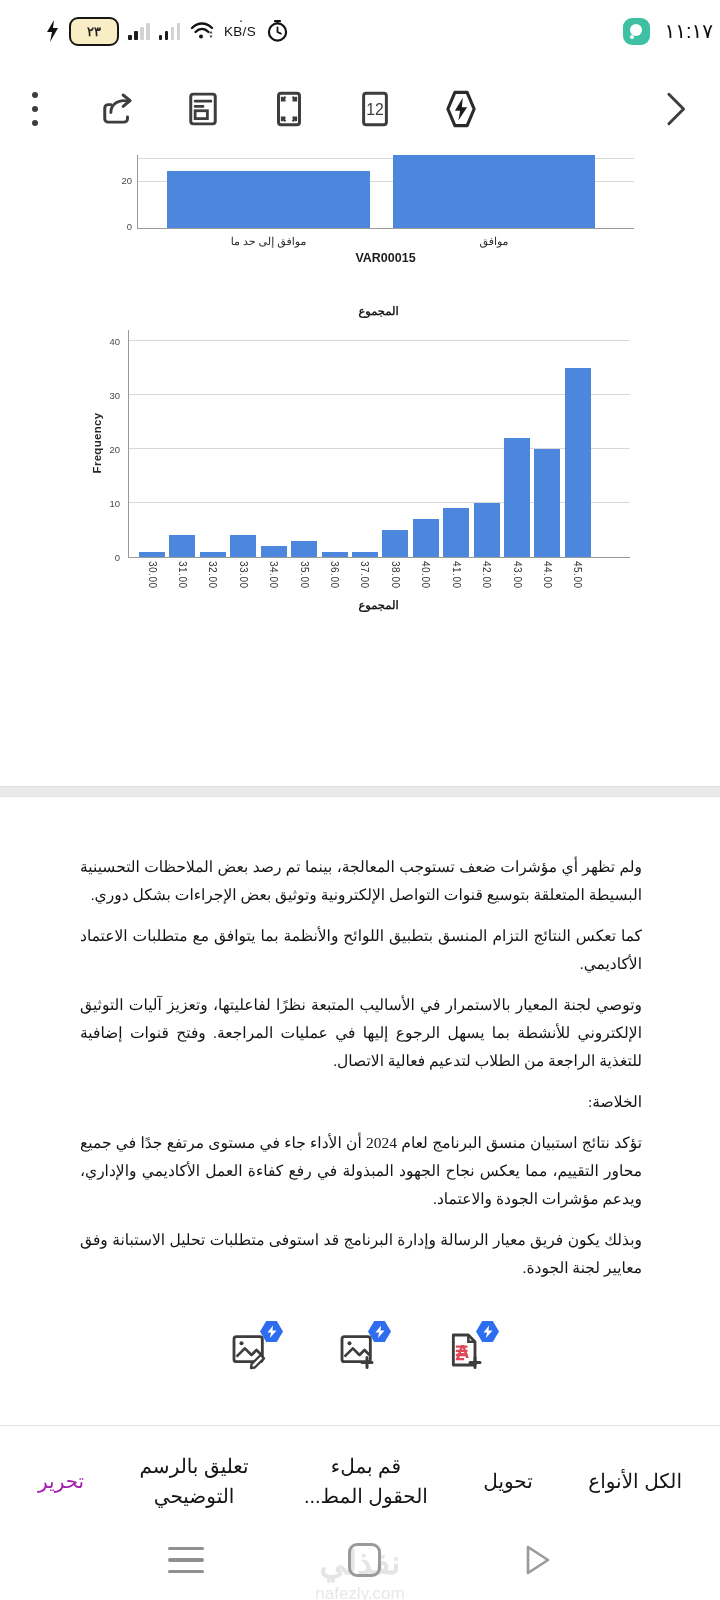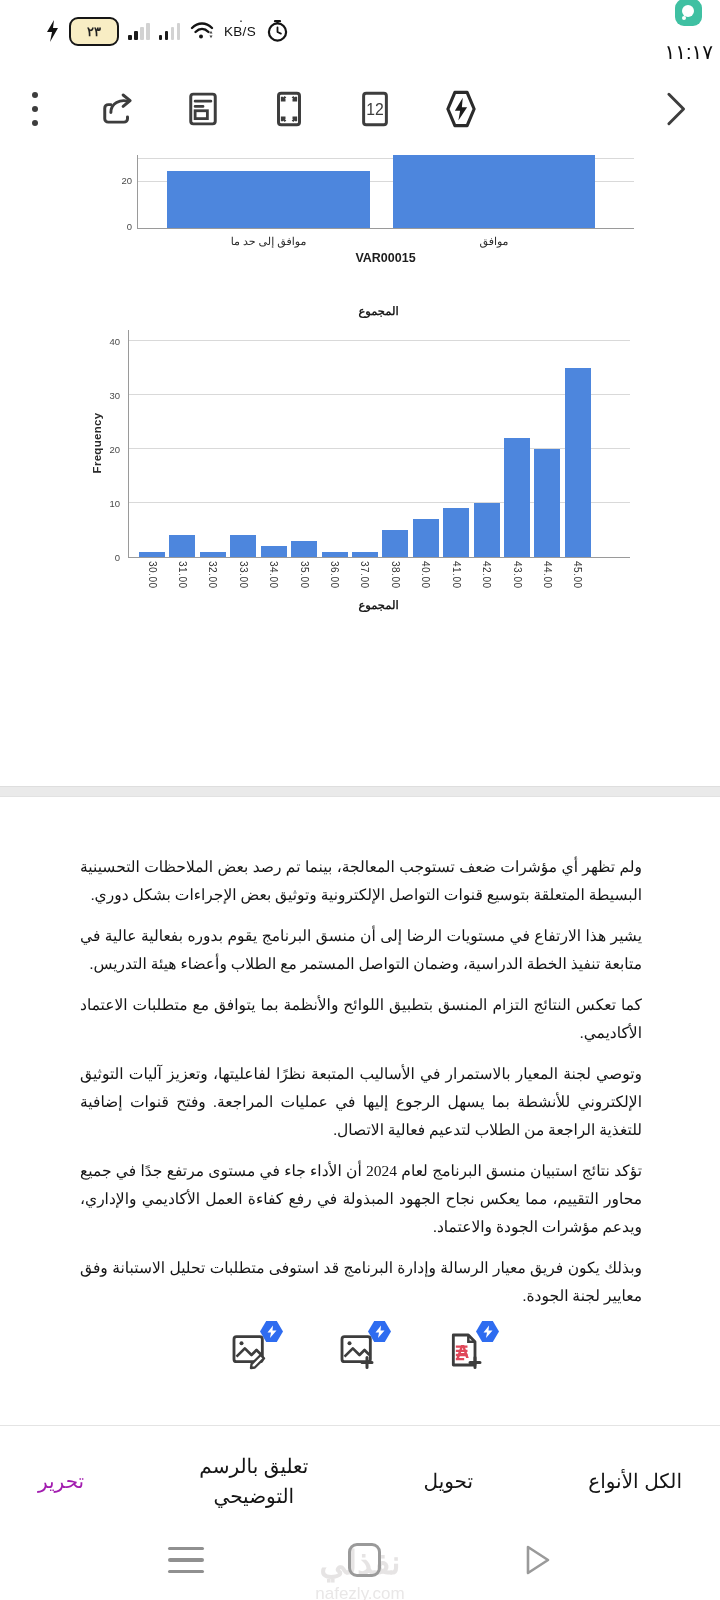--- a/index.html
+++ b/index.html
@@ -3,21 +3,21 @@
 <meta charset="utf-8">
 <style>
   html,body{margin:0;padding:0;}
   body{width:720px;height:1600px;position:relative;background:#fff;overflow:hidden;
        font-family:"Liberation Sans",sans-serif;-webkit-font-smoothing:antialiased;}
   .abs{position:absolute;}
   
   #statusbar{position:absolute;top:0;left:0;width:720px;height:62px;display:flex;align-items:center;
              justify-content:space-between;padding:0 26px;box-sizing:border-box;background:#fff;margin-left:19px;}
   .sb-left{display:flex;align-items:center;gap:9px;}
-  .sb-right{display:flex;align-items:center;gap:14px;flex-direction:column;}
+  .sb-right{display:flex;align-items:center;gap:14px;}
   #battery-pill{width:46px;height:25px;border:2.5px solid #161616;border-radius:9px;background:#f8edc4;
                 display:flex;align-items:center;justify-content:center;font-size:13px;color:#222;font-weight:bold;}
   .sig{display:flex;align-items:flex-end;gap:2.5px;height:17px;}
   .sig i{width:3.5px;border-radius:1px;display:block;}
   .kbs{font-size:13.5px;color:#111;letter-spacing:.3px;position:relative;}
   .kbs::before{content:"·";position:absolute;top:-13px;left:45%;color:#333;font-size:15px;}
   #app-dot{width:27px;height:27px;border-radius:9px;background:#3fc0a2;position:relative;}
   #app-dot::after{content:"";position:absolute;left:7px;top:6px;width:12px;height:12px;border-radius:50%;
                   background:#fff;box-shadow:-4px 7px 0 -4px #fff;}
   #clock-time{font-size:20px;color:#0d0d0d;}
@@ -277,23 +277,23 @@
       </div>
     <div class="abs" id="h-xlab">المجموع</div>
   </div>
 </div>
 
 <div id="pagesep"></div>
 
 <div id="page2">
   <div id="doctext">
     <p>ولم تظهر أي مؤشرات ضعف تستوجب المعالجة، بينما تم رصد بعض الملاحظات التحسينية البسيطة المتعلقة بتوسيع قنوات التواصل الإلكترونية وتوثيق بعض الإجراءات بشكل دوري.</p>
-    <p>يشير هذا الارتفاع في مستويات الرضا إلى أن منسق البرنامج يقوم بدوره بفعالية عالية في متابعة تنفيذ الخطة الدراسية، وضمان التواصل المستمر مع الطلاب وأعضاء هيئة التدريس.</p>
     <p>كما تعكس النتائج التزام المنسق بتطبيق اللوائح والأنظمة بما يتوافق مع متطلبات الاعتماد الأكاديمي.</p>
     <p>وتوصي لجنة المعيار بالاستمرار في الأساليب المتبعة نظرًا لفاعليتها، وتعزيز آليات التوثيق الإلكتروني للأنشطة بما يسهل الرجوع إليها في عمليات المراجعة. وفتح قنوات إضافية للتغذية الراجعة من الطلاب لتدعيم فعالية الاتصال.</p>
+    <p>الخلاصة:</p>
     <p>تؤكد نتائج استبيان منسق البرنامج لعام 2024 أن الأداء جاء في مستوى مرتفع جدًا في جميع محاور التقييم، مما يعكس نجاح الجهود المبذولة في رفع كفاءة العمل الأكاديمي والإداري، ويدعم مؤشرات الجودة والاعتماد.</p>
     <p>وبذلك يكون فريق معيار الرسالة وإدارة البرنامج قد استوفى متطلبات تحليل الاستبانة وفق معايير لجنة الجودة.</p>
   </div>
 </div>
 
 <div id="floatbtns">
   <div class="fbtn">
     <svg class="main" width="40" height="40" viewBox="0 0 24 24">
       <rect x="3" y="4" width="17" height="15" rx="1.5" fill="none" stroke="#3d3d3d" stroke-width="1.7"></rect>
       <circle cx="7.5" cy="8" r="1.2" fill="#3d3d3d"></circle>
@@ -331,20 +331,22 @@
       <svg width="12" height="14" viewBox="0 0 12 14">
           <polygon points="7,0.5 1.5,7.5 5,7.5 4,13 10.5,5.5 6.5,5.5" fill="#fff"></polygon>
         </svg>
     </div>
   </div>
 </div>
 
 <div id="actionbar">
   <div class="ab-item">الكل الأنواع</div>
   <div class="ab-item">تحويل</div>
+  <div class="ab-item">قم بملء
+الحقول المط...</div>
   <div class="ab-item">تعليق بالرسم
 التوضيحي</div>
   <div class="ab-item ab-edit">تحرير</div>
 </div>
 
 <div id="watermark">
   <div id="wm-logo">نفذلي</div>
   <div id="wm-url">nafezly.com</div>
 </div>
 

